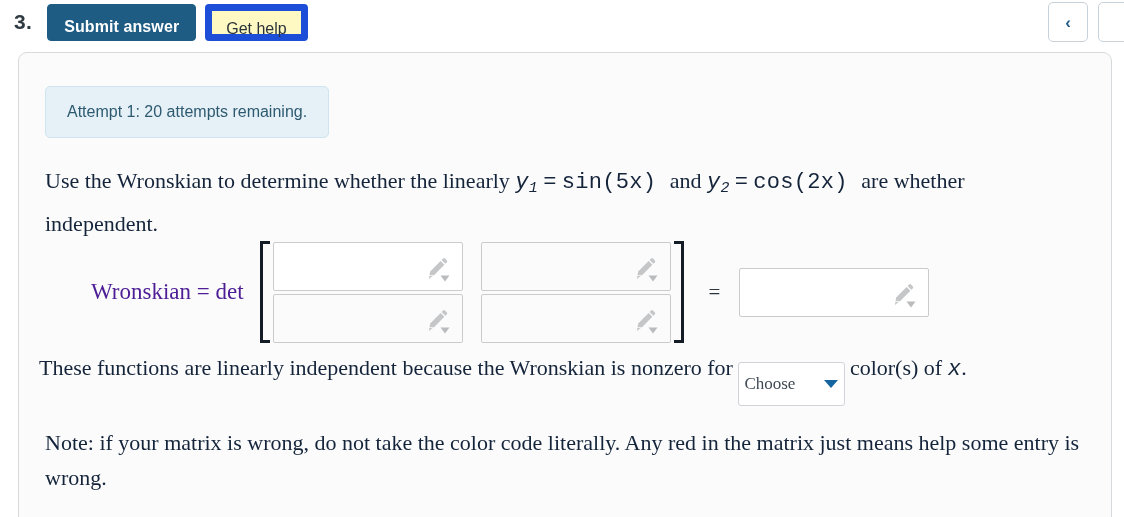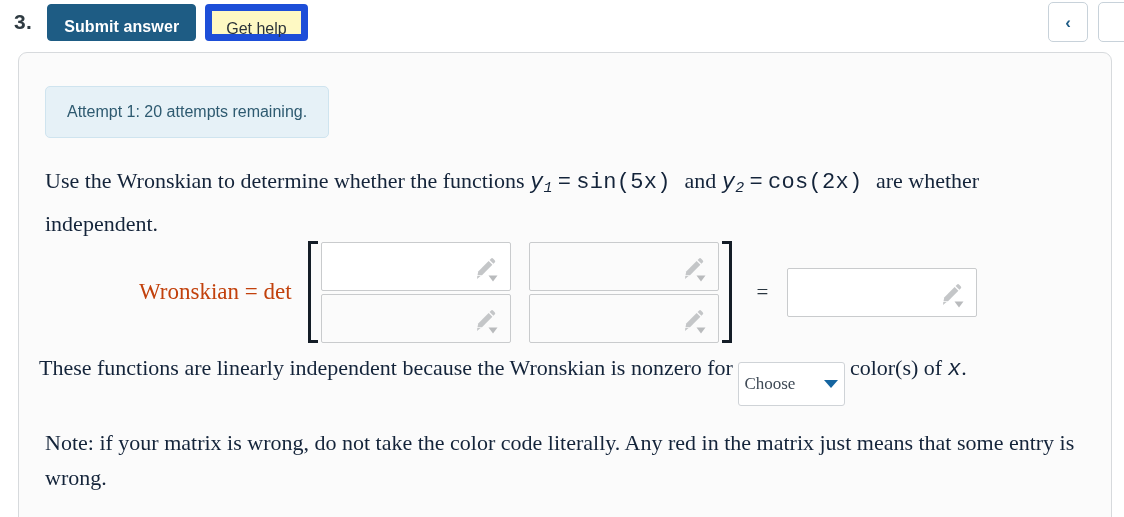--- a/index.html
+++ b/index.html
@@ -143,22 +143,22 @@
     left: 26px;
     top: 185px;
     width: 1040px;
     height: 108px;
     display: flex;
     align-items: center;
   }
   .wronskian-label {
     font-family: "Liberation Serif", serif;
     font-size: 23px;
-    color: #c2410c;
-    margin-left: 94px;
+    color: #4c1d95;
+    margin-left: 46px;
     margin-right: 13px;
     white-space: nowrap;
   }
   .bracket {
     width: 13px;
     height: 102px;
     position: relative;
   }
   .bracket::before,
   .bracket::after {
@@ -288,21 +288,21 @@
     </button>
     <button class="btn-nav"></button>
   </div>
 </div>
 
 <div class="card">
 
   <div class="attempt-banner">Attempt 1: 20 attempts remaining.</div>
 
   <div class="q-text serif">
-    <span>Use the Wronskian to determine whether the functions</span>
+    <span>Use the Wronskian to determine whether the linearly</span>
     <span class="mjx">
       <span class="mathit">y</span><span class="sub">1</span><span class="eqsign">=</span><span class="mathrm">sin(5x)</span>
     </span>
     <span>and</span>
     <span class="mjx">
       <span class="mathit">y</span><span class="sub">2</span><span class="eqsign">=</span><span class="mathrm">cos(2x)</span>
     </span>
     <span>are whether independent.</span>
   </div>
 
@@ -387,17 +387,17 @@
 
   <div class="indep-line serif">
     <span>These functions are linearly independent because the Wronskian is nonzero for</span><span class="choose-select">
       <span class="choose-label">Choose</span>
       <span class="caret-blue"></span>
     </span><span>color(s) of</span>
     <span class="mathit mjx">x</span><span>.</span>
   </div>
 
   <div class="note-line serif">
-    <span>Note: if your matrix is wrong, do not take the color code literally. Any red in the matrix just means that</span>
+    <span>Note: if your matrix is wrong, do not take the color code literally. Any red in the matrix just means help</span>
     <span>some entry is wrong.</span>
   </div>
 
 </div>
 
 </body></html>

